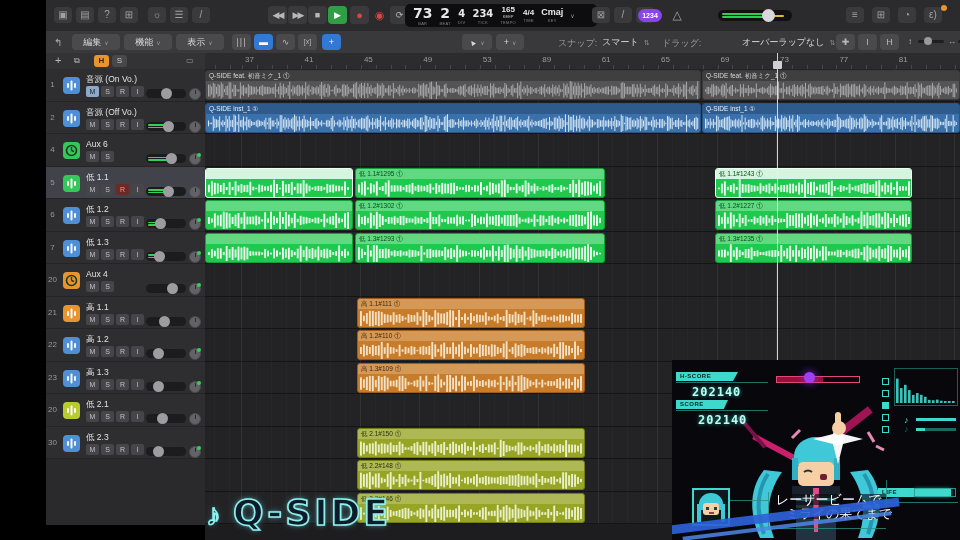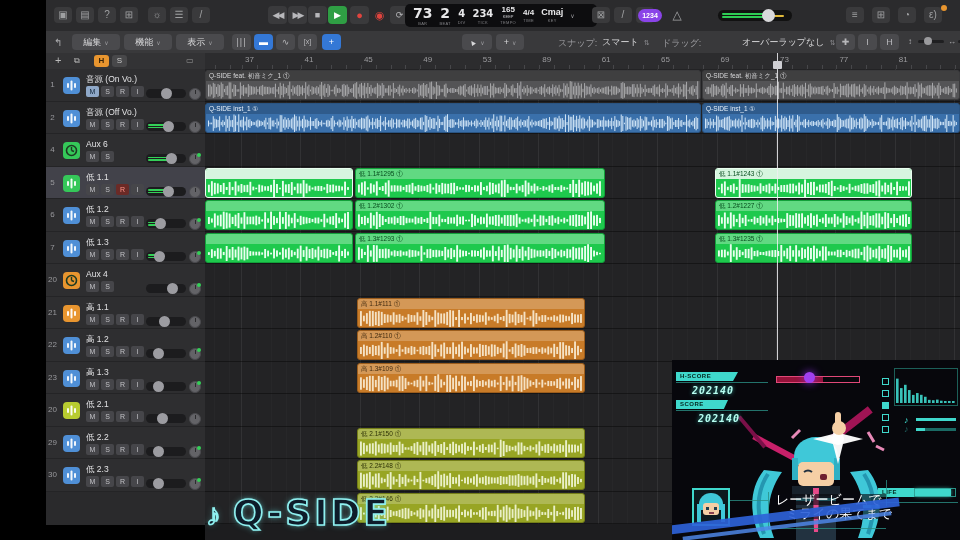--- a/index.html
+++ b/index.html
@@ -101,21 +101,21 @@
   #watermark{left:206px;top:492px;z-index:30;display:flex;align-items:baseline;gap:12px;
       color:#0e1c2a;-webkit-text-stroke:1.6px #8ff0f0;
       text-shadow:0 0 6px rgba(110,240,240,0.55),0 0 2px rgba(140,245,245,0.8);}
   #watermark .note{font-size:30px;font-weight:bold;}
   #watermark .txt{font-size:36px;font-weight:800;letter-spacing:3px;font-family:"DejaVu Sans",sans-serif;}
   
   #game{left:672px;top:360px;width:288px;height:180px;background:#07070c;overflow:hidden;z-index:40;}
   .g{position:absolute;}
   .glabel{background:#3fd8cc;color:#04251f;font-size:6px;font-weight:bold;line-height:9px;
           padding:0 4px;letter-spacing:.5px;clip-path:polygon(0 0,100% 0,92% 100%,0 100%);}
-  .gscore{font-family:"DejaVu Sans Mono",monospace;font-style:italic;font-weight:bold;font-size:10px;
+  .gscore{font-family:"DejaVu Sans Mono",monospace;font-weight:bold;font-size:12px;
           color:#b8fff2;letter-spacing:1px;text-shadow:0 0 4px rgba(63,216,204,0.8);}
   .gline{background:#2a8f84;opacity:.8;}
   .gbox{border:1px solid #2a8f84;box-sizing:border-box;}
   .chk{position:absolute;width:7px;height:7px;border:1px solid #3fd8cc;box-sizing:border-box;}
   .chk.fill{background:#3fd8cc;}
   .lyric{background:rgba(8,8,14,0.62);color:#fff;font-size:13px;line-height:11px;padding:0 4px;white-space:nowrap;}
   #lifebar{background:#3fd8cc;box-shadow:0 0 4px rgba(63,216,204,.8);}
 </style>
 </head>
 <body>
@@ -466,43 +466,20 @@
     <span class="tbtns">
           <span class="sbtn">M</span>
           <span class="sbtn">S</span>
           <span class="sbtn">R</span>
           <span class="sbtn">I</span>
         </span>
     <span class="fader">
           <span class="knob" style="left:11.02px"></span>
         </span>
     <span class="pan"></span>
-  </div>
-      <div class="trow">
-    <span class="tnum">29</span>
-    <span class="ticon" style="background: rgb(79, 143, 214);"><svg width="17" height="17" viewBox="0 0 17 17">
-            <g fill="#ffffff" opacity="0.92">
-              <rect x="4" y="6" width="2" height="5" rx="1"></rect>
-              <rect x="7.5" y="3.5" width="2" height="10" rx="1"></rect>
-              <rect x="11" y="6" width="2" height="5" rx="1"></rect>
-            </g>
-          </svg></span>
-    <span class="tname">低 2.2</span>
-    <span class="tbtns">
-          <span class="sbtn">M</span>
-          <span class="sbtn">S</span>
-          <span class="sbtn">R</span>
-          <span class="sbtn">I</span>
-        </span>
-    <span class="fader">
-          <span class="knob" style="left:7.249999999999999px"></span>
-        </span>
-    <span class="pan">
-          <span class="dot"></span>
-        </span>
   </div>
       <div class="trow">
     <span class="tnum">30</span>
     <span class="ticon" style="background: rgb(79, 143, 214);"><svg width="17" height="17" viewBox="0 0 17 17">
             <g fill="#ffffff" opacity="0.92">
               <rect x="4" y="6" width="2" height="5" rx="1"></rect>
               <rect x="7.5" y="3.5" width="2" height="10" rx="1"></rect>
               <rect x="11" y="6" width="2" height="5" rx="1"></rect>
             </g>
           </svg></span>

